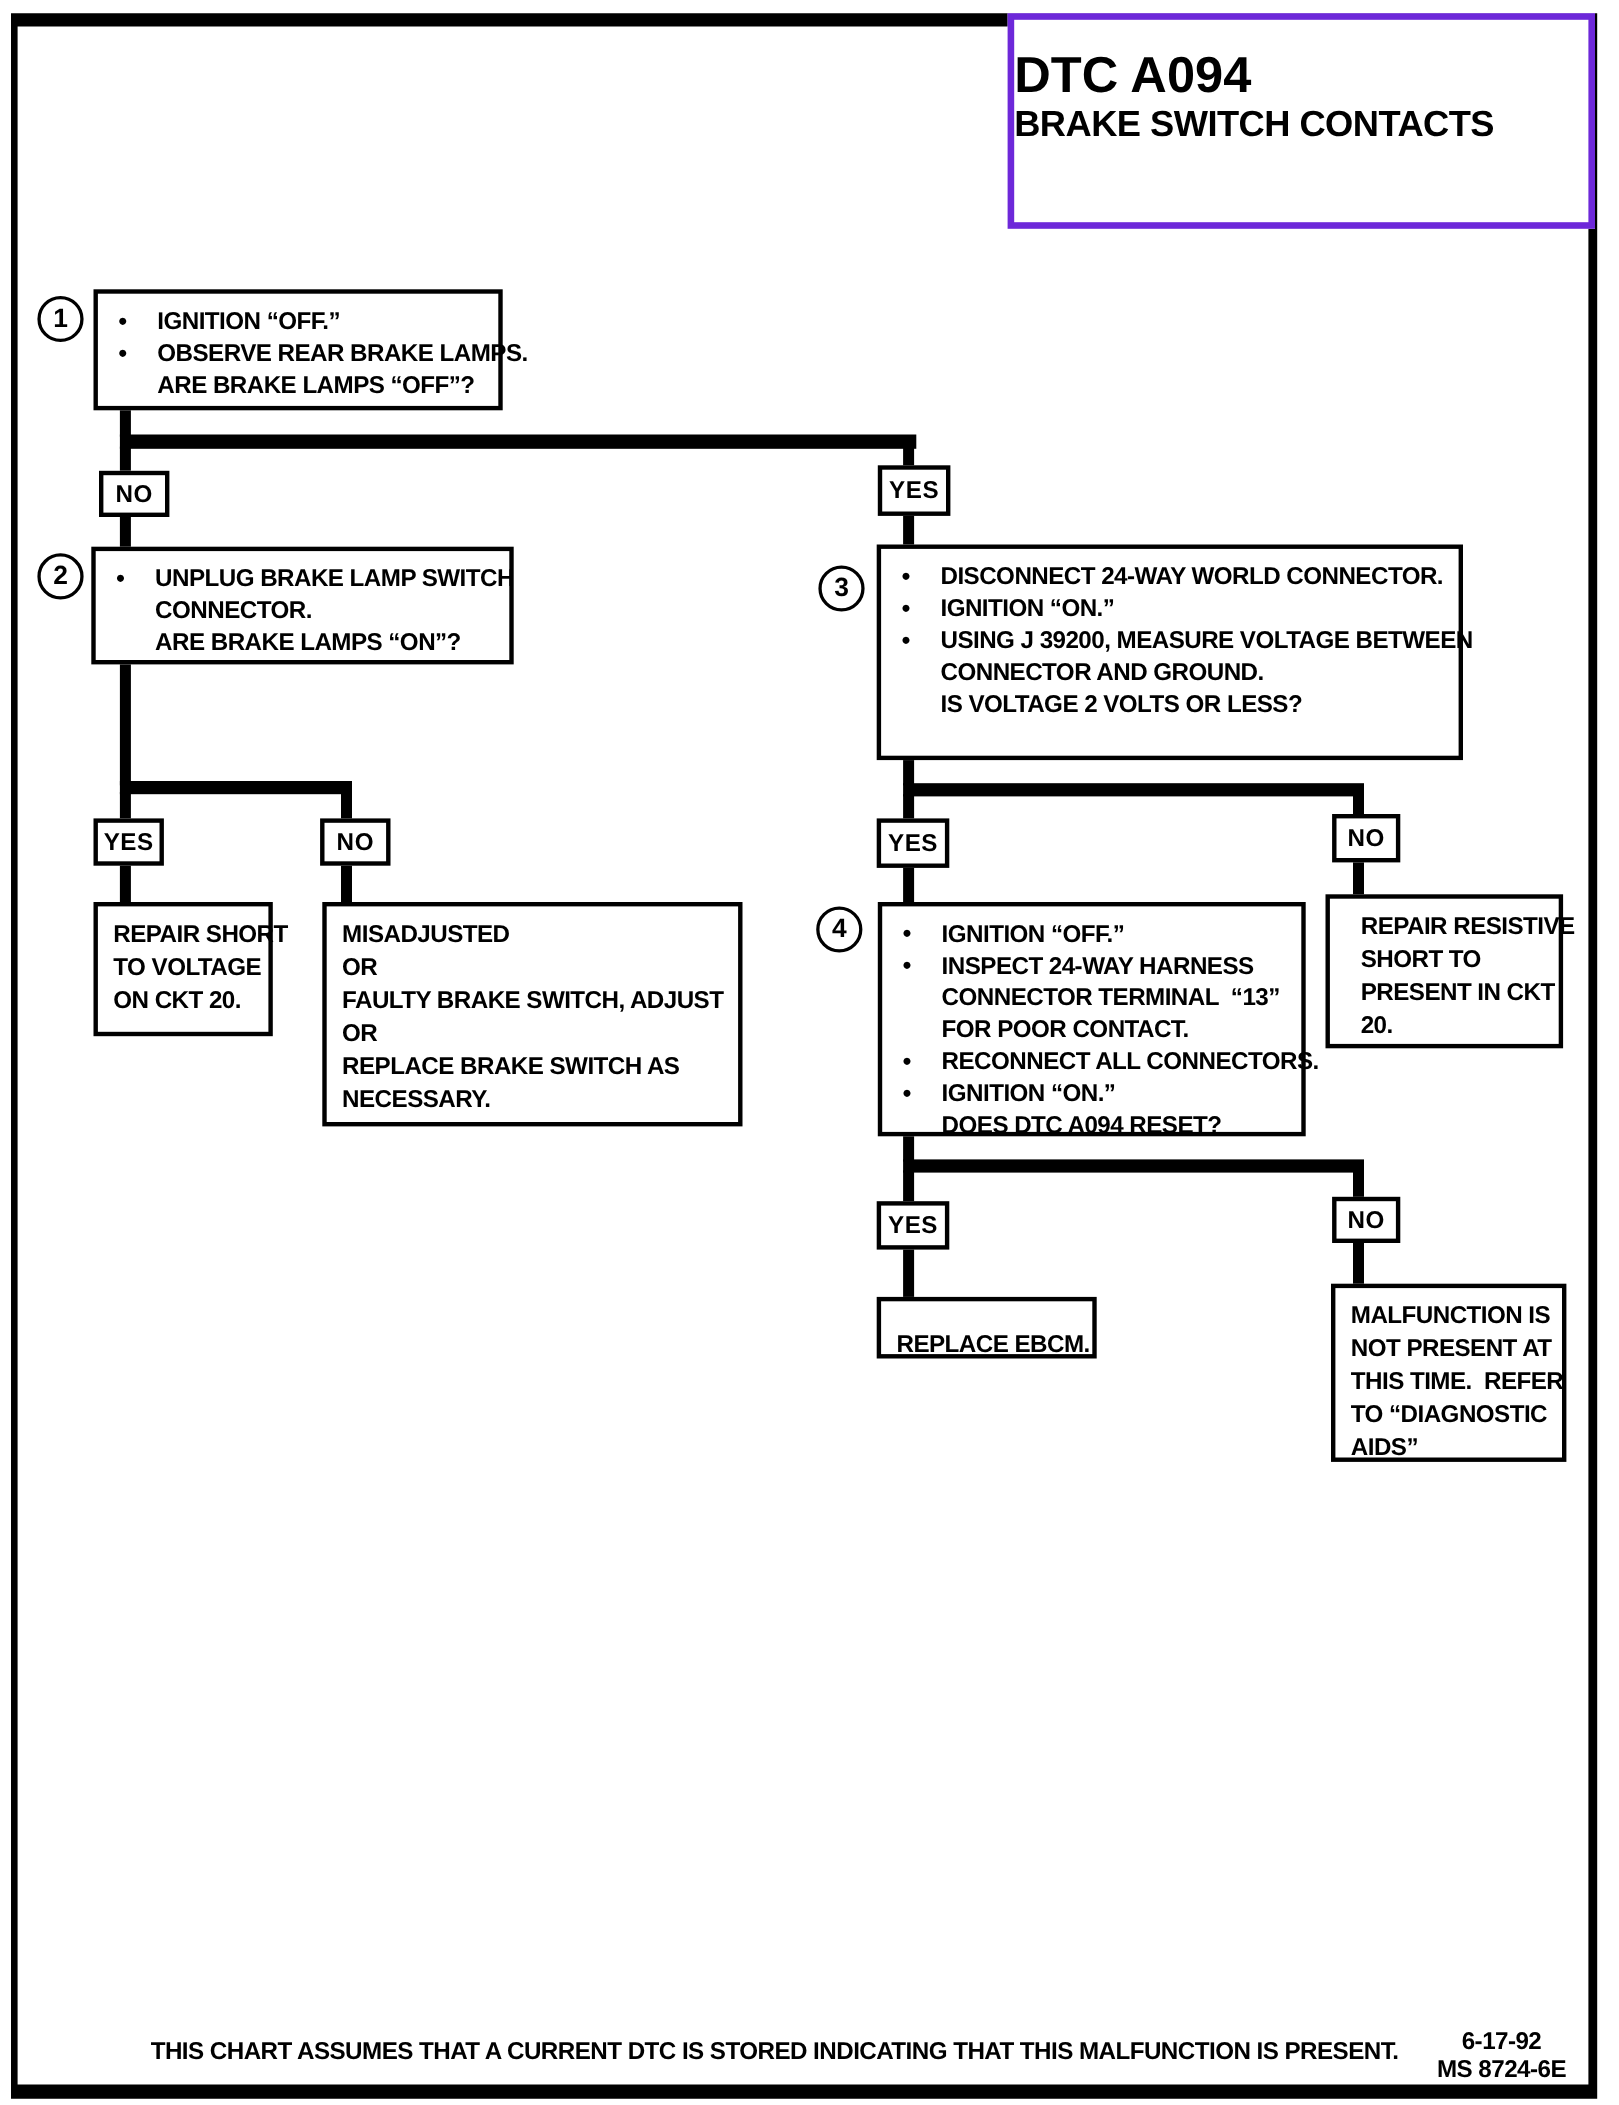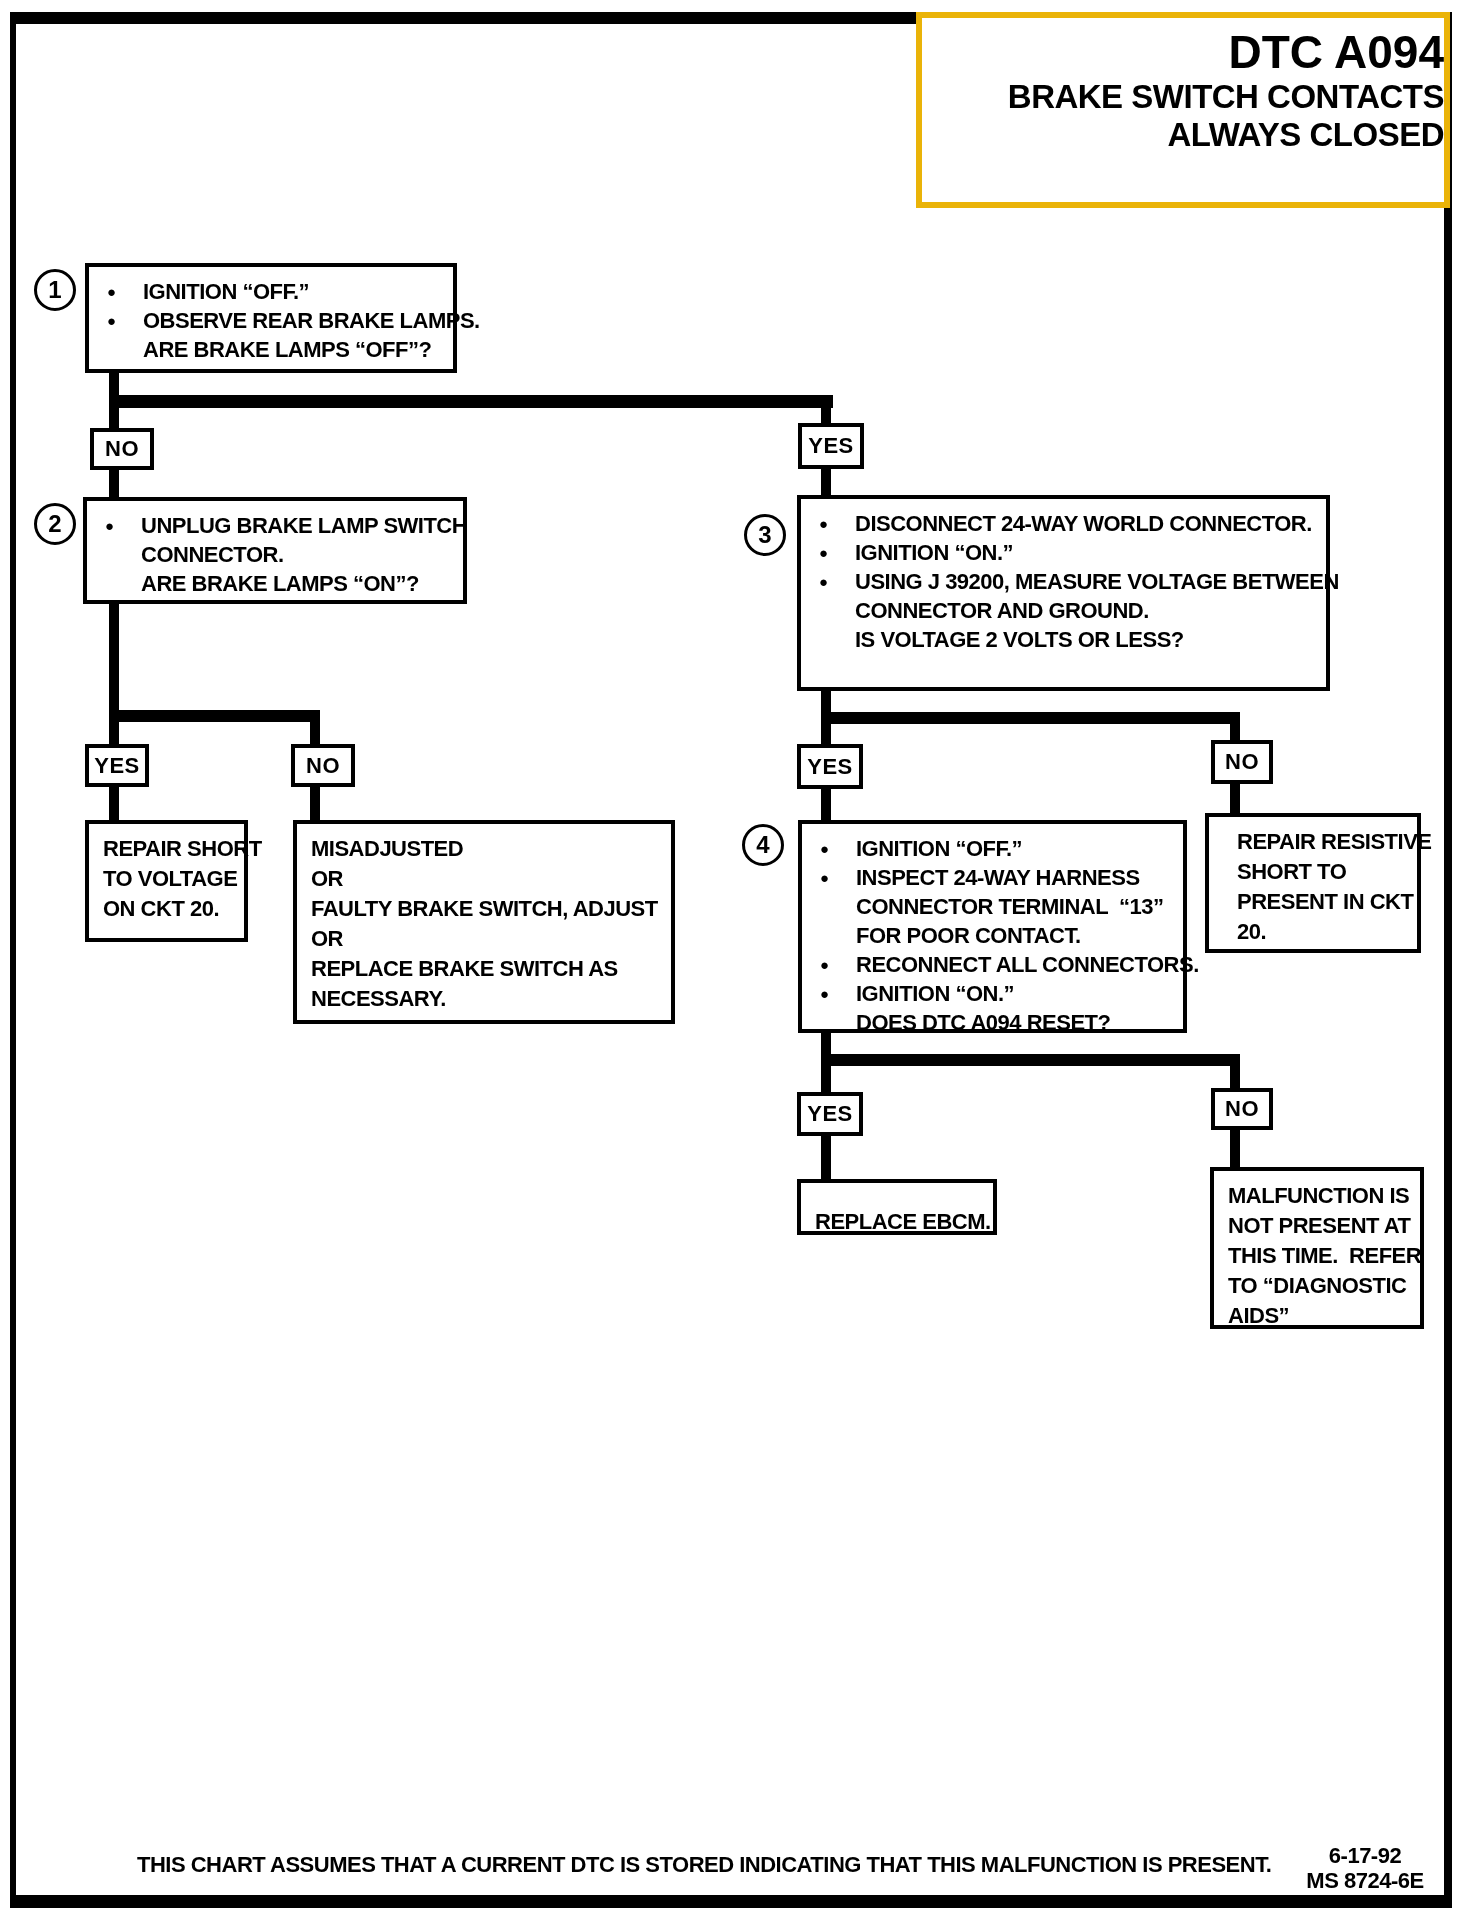--- a/index.html
+++ b/index.html
@@ -8,22 +8,22 @@
     font-family:"Liberation Sans",sans-serif;font-weight:bold;color:#000;
     overflow:hidden;
   }
   .frame{
     position:absolute;left:10px;top:12px;width:1442px;height:1896px;
     box-sizing:border-box;border-style:solid;border-color:#000;
     border-width:12px 8px 13px 6px;
   }
   .titlebox{
     position:absolute;left:916px;top:12px;width:534px;height:196px;
-    box-sizing:border-box;border:6px solid #eab308;background:#fff;
-    text-align:right;padding-top:8px;
+    box-sizing:border-box;border:6px solid #6d28d9;background:#fff;
+    text-align:left;padding-top:24px;
   }
   .title-code{font-size:46px;letter-spacing:0px;line-height:52px;}
   .title-sub{font-size:33px;line-height:38px;letter-spacing:-0.5px;}
   .stepbox{
     position:absolute;box-sizing:border-box;border:4px solid #000;background:#fff;
     font-size:22px;line-height:29px;letter-spacing:-0.5px;
     padding:10px 8px 8px 12px;
   }
   .line{display:flex;}
   .line .bul{flex:0 0 36px;font-size:15px;padding-left:6px;}
@@ -56,21 +56,20 @@
 </head>
 <body>
 
 <div class="page">
 
   <div class="frame"></div>
 
   <div class="titlebox">
     <div class="title-code">DTC A094</div>
     <div class="title-sub">BRAKE SWITCH CONTACTS</div>
-    <div class="title-sub">ALWAYS CLOSED</div>
   </div>
 
   <div class="conn" style="left:109px;top:371px;width:10px;height:26px;"></div>
   <div class="conn" style="left:109px;top:395px;width:724px;height:13px;"></div>
   <div class="conn" style="left:109px;top:406px;width:10px;height:22px;"></div>
   <div class="conn" style="left:821px;top:406px;width:10px;height:19px;"></div>
   <div class="conn" style="left:109px;top:468px;width:10px;height:30px;"></div>
   <div class="conn" style="left:109px;top:602px;width:10px;height:112px;"></div>
   <div class="conn" style="left:109px;top:710px;width:211px;height:12px;"></div>
   <div class="conn" style="left:109px;top:720px;width:10px;height:26px;"></div>

